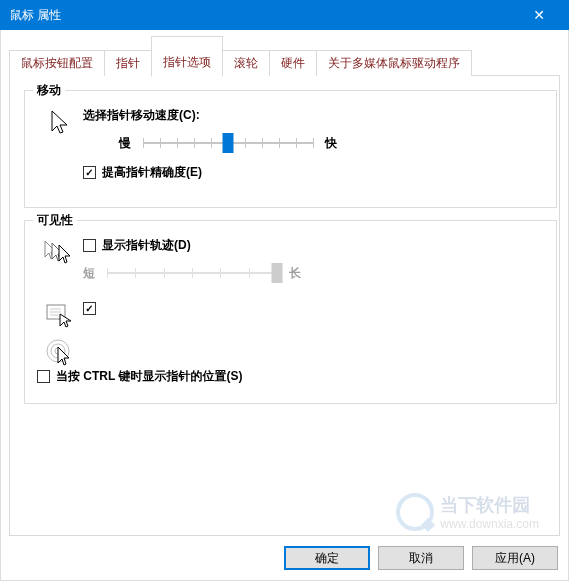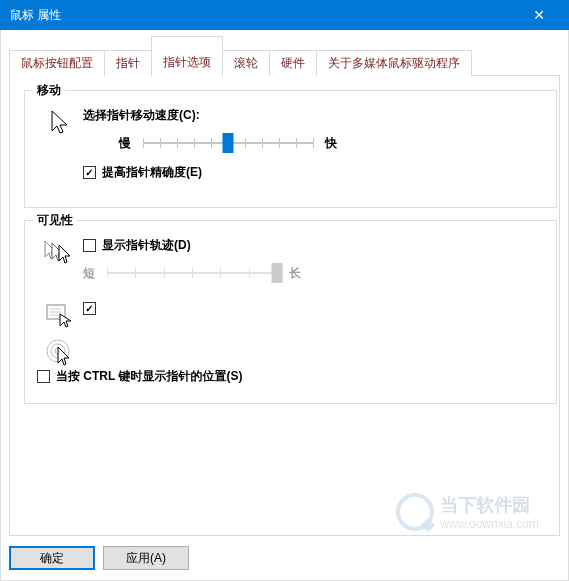--- a/index.html
+++ b/index.html
@@ -24,21 +24,21 @@
 .slider { position: relative; width: 170px; height: 26px; }
 .slider .track { position: absolute; top: 12px; left: 0; right: 0; height: 2px; background: #c6c6c6; }
 .slider .tick { position: absolute; top: 8px; width: 1px; height: 10px; background: #c6c6c6; }
 .slider .thumb { position: absolute; top: 3px; width: 11px; height: 20px; background: #0078d7; transform: translateX(-50%); }
 .slider.disabled .track, .slider.disabled .tick { background: #e0e0e0; }
 .slider.disabled .thumb { background: #cccccc; }
 .cap { color: #000; }
 .cap.disabled { color: #a0a0a0; }
 .checkbox { display: inline-flex; align-items: center; gap: 6px; }
 .checkbox .box { width: 13px; height: 13px; border: 1px solid #333; display: inline-flex; align-items: center; justify-content: center; font-size: 10px; line-height: 1; color: #000; }
-.btnrow { display: flex; gap: 8px; padding: 10px 2px 2px 0; }
+.btnrow { display: flex; justify-content: flex-end; gap: 8px; padding: 10px 2px 2px 0; }
 .btn { min-width: 86px; height: 24px; border: 1px solid #adadad; background: #e1e1e1; display: inline-flex; align-items: center; justify-content: center; color: #000; }
 .btn.primary { border: 2px solid #0078d7; }
 .watermark { position: absolute; right: 30px; bottom: 50px; opacity: 0.25; display: flex; align-items: center; gap: 6px; pointer-events: none; }
 .watermark .q { width: 38px; height: 38px; border: 4px solid #6aa2d8; border-radius: 50%; position: relative; }
 .watermark .q::after { content:""; position:absolute; right:-3px; bottom:-3px; width:10px; height:10px; background:#6aa2d8; transform: rotate(45deg); }
 .watermark .txt1 { font-size: 18px; color:#5a7fa8; font-weight: bold; }
 .watermark .txt2 { font-size: 12px; color:#888; display:block; }
 svg { display: block; }
 </style>
 </head>
@@ -184,20 +184,21 @@
             </label>
           </div>
         </div>
       </div>
     </div>
 
   </div>
 
   <div class="btnrow">
     <button class="btn primary">确定</button>
+    <button class="btn">取消</button>
     <button class="btn">应用(A)</button>
   </div>
 </div>
 
 <div class="watermark">
   <div class="q"></div>
   <div>
     <span class="txt1">当下软件园</span>
     <span class="txt2">www.downxia.com</span>
   </div>

